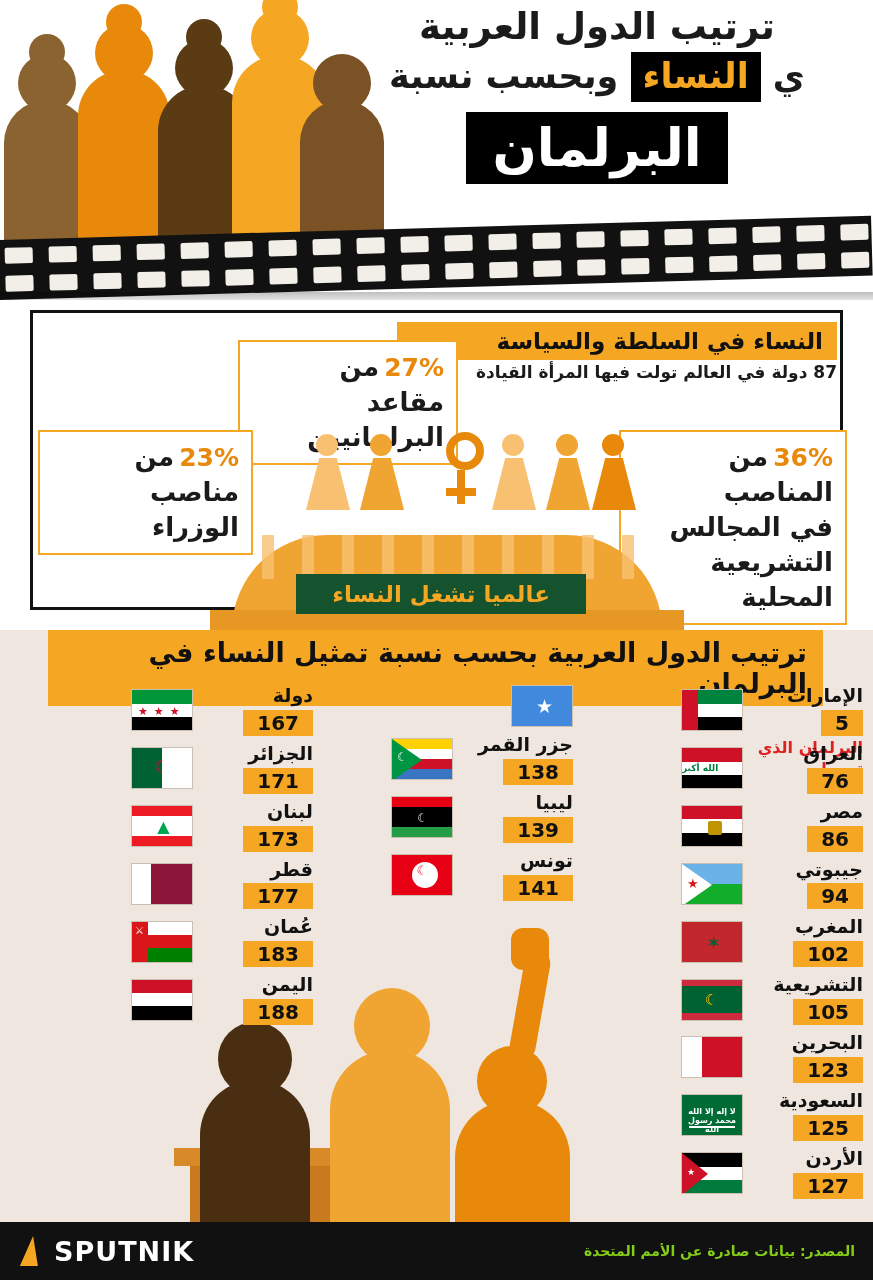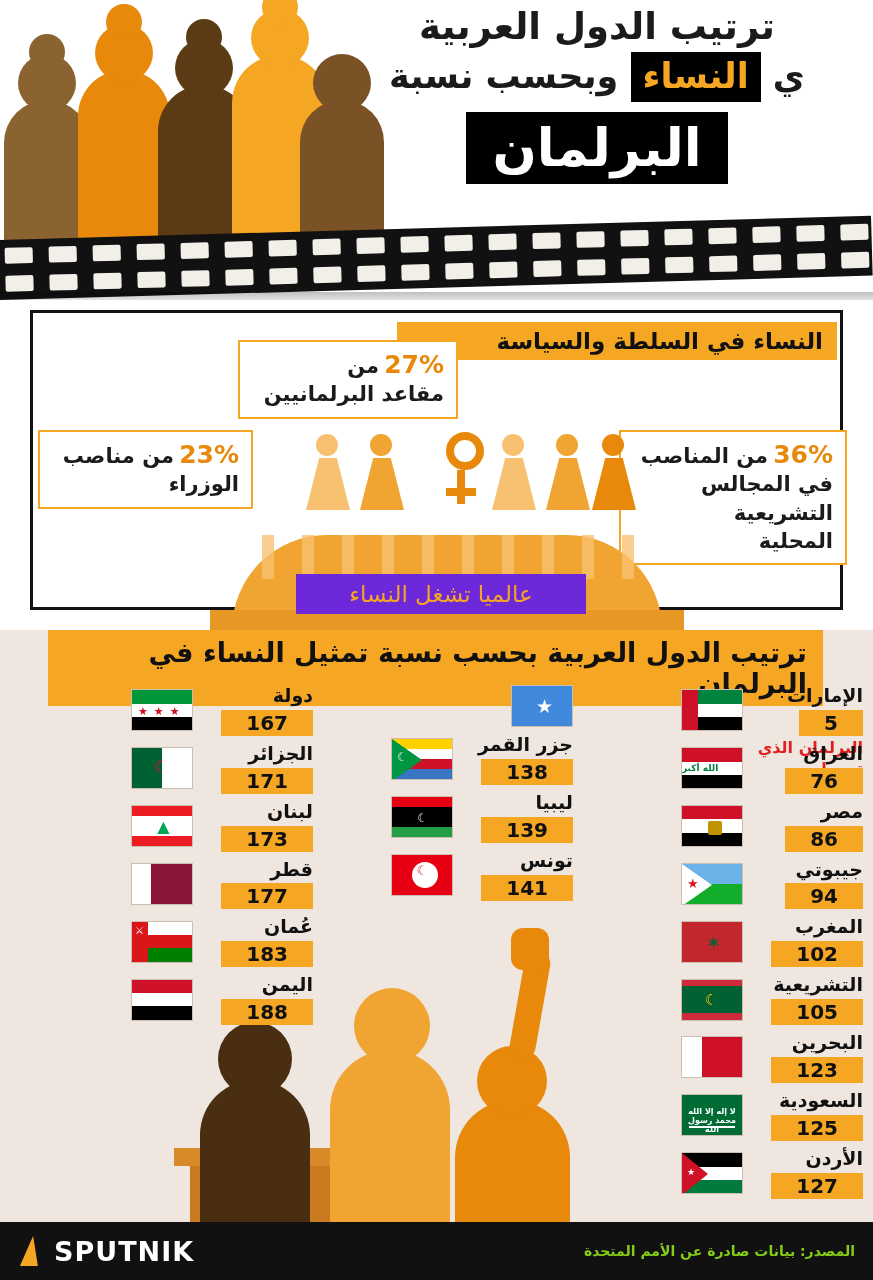--- a/index.html
+++ b/index.html
@@ -79,21 +79,21 @@
   }
   .mid-sub {
     position: absolute; right: 36px; top: 62px; width: 440px; text-align: right;
     font-size: 17px; font-weight: bold; color: #1b1b1b;
   }
   .stat-box {
     position: absolute; border: 2px solid #F5A623; background: #fff;
     text-align: right; padding: 8px 12px; direction: rtl;
   }
   .stat-box .num { color: #E8890C; font-weight: bold; font-size: 25px; }
-  .stat-box .txt { color: #1b1b1b; font-weight: bold; font-size: 21px; line-height: 1.35; }
+  .stat-box .txt { color: #1b1b1b; font-weight: bold; font-size: 26px; line-height: 1.35; }
 
   #stat-27 { right: 415px; top: 40px; width: 220px; }
   #stat-23 { left: 38px;  top: 130px; width: 215px; }
   #stat-36 { right: 26px; top: 130px; width: 228px; }
 
   .women-row {
     position: absolute; left: 300px; top: 120px; width: 300px; height: 90px;
   }
   .w-fig { position: absolute; bottom: 0; width: 46px; }
   .w-fig .wh { width: 22px; height: 22px; border-radius: 50%; margin: 0 auto 2px; }
@@ -111,21 +111,21 @@
     background: #F0A431; border-radius: 210px 210px 0 0;
   }
   .dome .base {
     position: absolute; left: -22px; bottom: 0; width: 474px; height: 20px; background: #E79724;
   }
   .dome .col {
     position: absolute; bottom: 20px; width: 12px; height: 44px; background: #F7C171; opacity: .8;
   }
   .globally-banner {
     position: absolute; left: 296px; bottom: 16px; width: 290px;
-    background: #6d28d9; color: #F5A623; font-weight: normal; font-size: 23px;
+    background: #14532d; color: #F5A623; font-weight: bold; font-size: 23px;
     text-align: center; padding: 7px 10px;
   }
 
   
   .rank {
     position: relative; width: 873px; height: 650px; background: #EFE7DF; overflow: hidden;
   }
   .rank-title {
     position: absolute; right: 50px; top: 0px; width: 775px;
     background: #F5A623; color: #111; font-size: 27px; font-weight: bold;
@@ -139,21 +139,21 @@
   #col-3 { right: 560px; width: 260px; }
 
   .entry {
     display: flex; flex-direction: row; align-items: center; justify-content: flex-start;
     gap: 10px; margin-bottom: 7px; direction: rtl;
   }
   .entry .labels { text-align: right; min-width: 110px; }
   .entry .cname { font-size: 19px; font-weight: bold; color: #111; line-height: 1.15; }
   .entry .rankno {
     display: inline-block; background: #F5A623; color: #111; font-weight: bold;
-    font-size: 20px; padding: 1px 25px; margin-top: 3px;
+    font-size: 20px; padding: 1px 14px; margin-top: 3px;
   }
   .flag {
     width: 62px; height: 42px; border: 1px solid #cbbfb2; position: relative; overflow: hidden;
     flex: 0 0 auto; background: #fff;
   }
   .f-row { position: absolute; left: 0; width: 100%; }
 
   .note-red {
     position: absolute; right: 10px; top: 108px; width: 120px; text-align: right;
     color: #E02020; font-size: 16px; font-weight: bold; line-height: 1.3; direction: rtl;
@@ -268,20 +268,21 @@
         <div class="perf" style="left: 842px;"></div>
         <div class="perf b" style="left: 842px;"></div>
       </div>
     <div class="film-shadow"></div>
   </div>
 
   <div class="mid">
     <div class="mid-frame"></div>
 
     <div class="mid-title">النساء في السلطة والسياسة</div>
+    <div class="mid-sub">87 دولة في العالم تولت فيها المرأة القيادة</div>
 
     <div class="stat-box" id="stat-27">
       <div><span class="num">27%</span>
            <span class="txt">من</span></div>
       <div class="txt">مقاعد البرلمانيين</div>
     </div>
 
     <div class="stat-box" id="stat-23">
       <div><span class="num">23%</span>
            <span class="txt">من مناصب</span></div>

